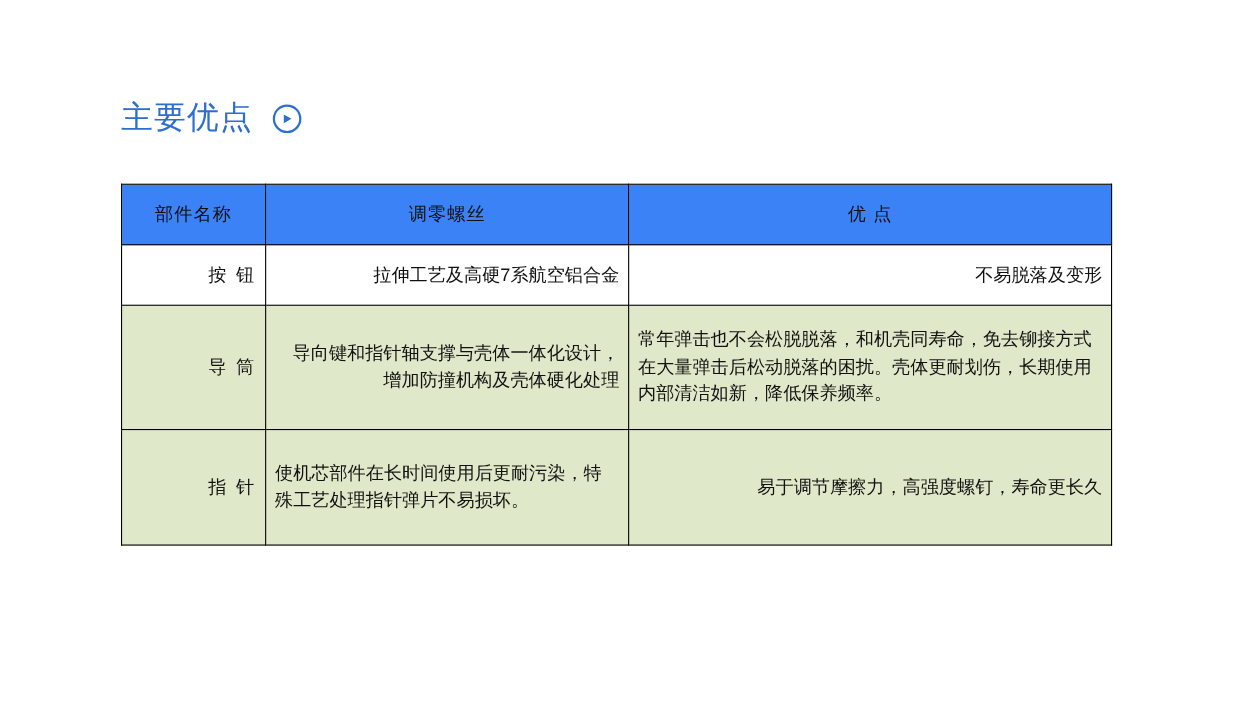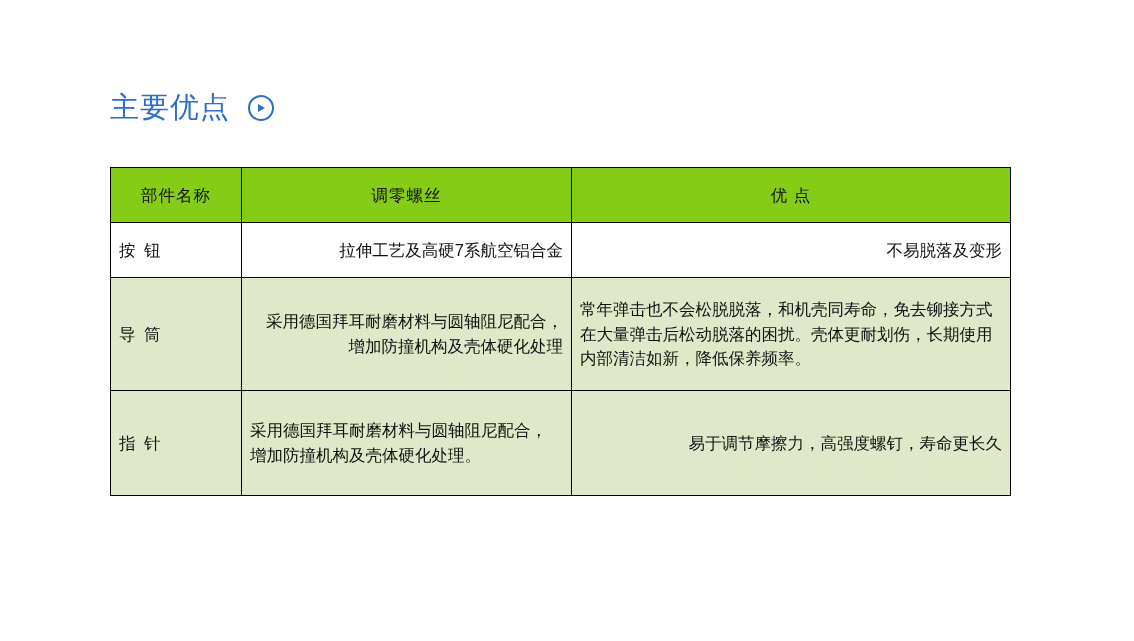--- a/index.html
+++ b/index.html
@@ -60,32 +60,32 @@
     font-size: 16.5px;
     color: #111111;
     vertical-align: middle;
     line-height: 1.5;
   }
   col.c1 { width: 131px; }
   col.c2 { width: 330px; }
   col.c3 { width: 439px; }
 
   .head-cell {
-    background: #84cc16;
+    background: #3b82f6;
     text-align: center;
     font-weight: normal;
     font-size: 18px;
     height: 42px;
     letter-spacing: 1px;
   }
   .row-white { background: #ffffff; }
   .row-green { background: #dfe8c8; }
 
   .cell-name {
-    text-align: left;
+    text-align: right;
     letter-spacing: 2px;
   }
   .cell-center {
     text-align: right;
   }
   .cell-left {
     text-align: left;
   }
   .r1 td { height: 42px; }
   .r2 td { height: 100px; }
@@ -121,24 +121,24 @@
       </tr>
     </thead>
     <tbody>
       <tr class="row-white r1">
         <td class="cell-name">按 钮</td>
         <td class="cell-center">拉伸工艺及高硬7系航空铝合金</td>
         <td class="cell-center">不易脱落及变形</td>
       </tr>
       <tr class="row-green r2">
         <td class="cell-name">导 筒</td>
-        <td class="cell-center">采用德国拜耳耐磨材料与圆轴阻尼配合，增加防撞机构及壳体硬化处理</td>
+        <td class="cell-center">导向键和指针轴支撑与壳体一体化设计，增加防撞机构及壳体硬化处理</td>
         <td class="cell-left">常年弹击也不会松脱脱落，和机壳同寿命，免去铆接方式在大量弹击后松动脱落的困扰。壳体更耐划伤，长期使用内部清洁如新，降低保养频率。</td>
       </tr>
       <tr class="row-green r4">
         <td class="cell-name">指 针</td>
-        <td class="cell-left">采用德国拜耳耐磨材料与圆轴阻尼配合，增加防撞机构及壳体硬化处理。</td>
+        <td class="cell-left">使机芯部件在长时间使用后更耐污染，特殊工艺处理指针弹片不易损坏。</td>
         <td class="cell-center">易于调节摩擦力，高强度螺钉，寿命更长久</td>
       </tr>
     </tbody>
   </table>
 
 </div>
 
 </body></html>

